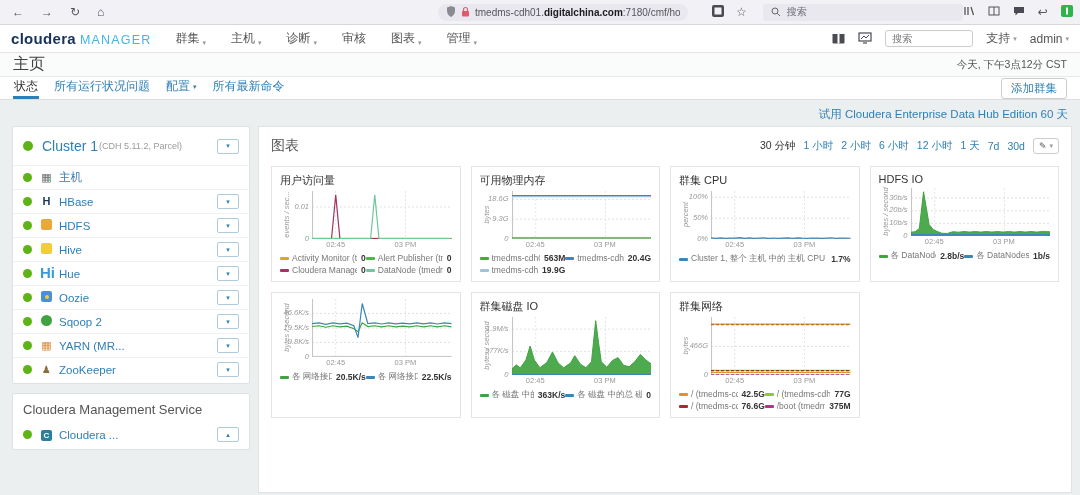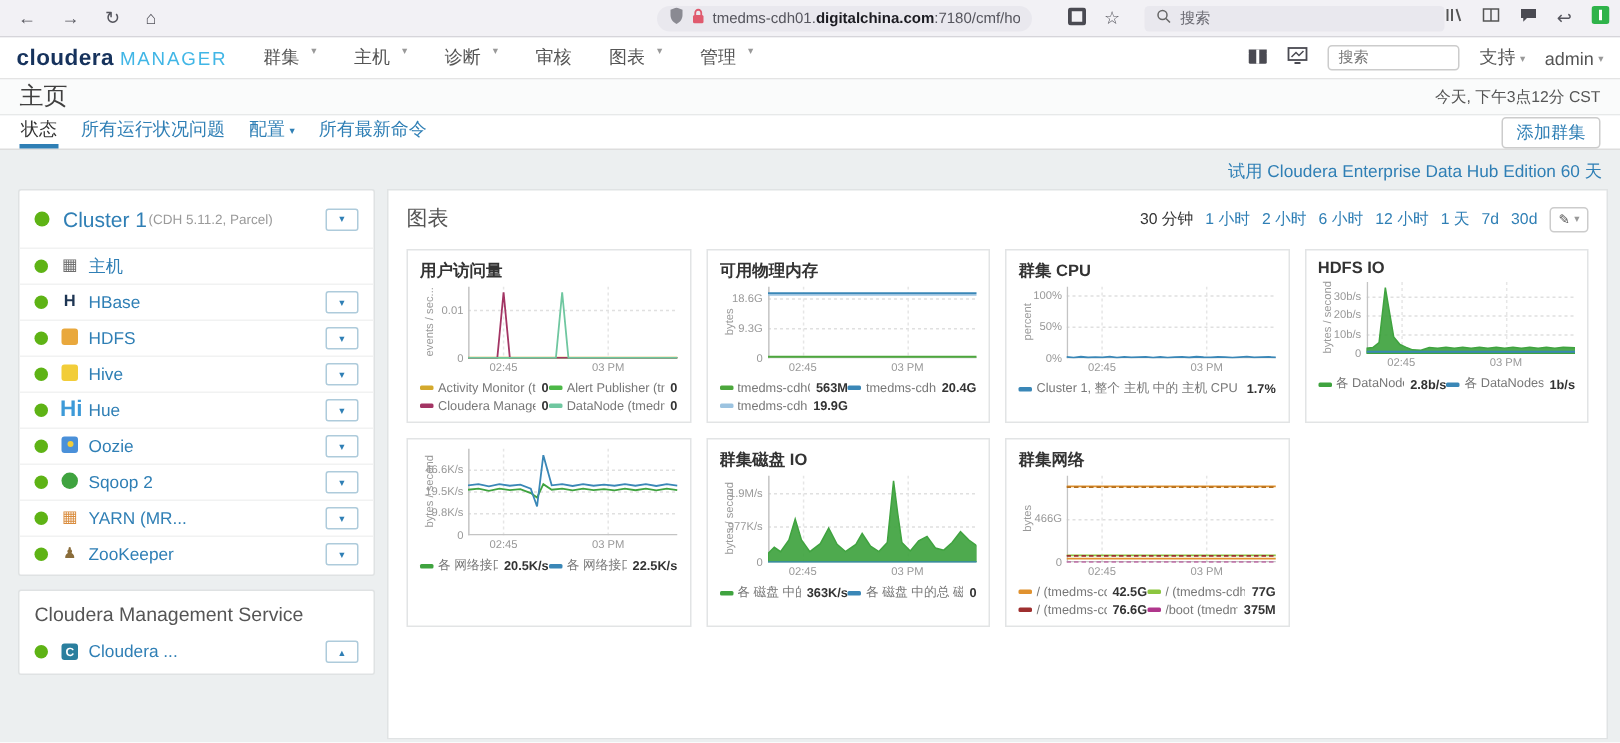--- a/index.html
+++ b/index.html
@@ -19,21 +19,21 @@
   .searchbar{width:200px;height:17px;background:#e9e8ee;border-radius:3px;display:flex;align-items:center;gap:6px;padding:0 8px;margin-left:16px;flex:none;}
   .searchph{font-size:10px;color:#6a6a72;}
   .bright{margin-left:auto;display:flex;align-items:center;gap:13px;}
 
   
   .cmheader{height:28px;background:#fff;border-bottom:1px solid #e4e4e4;display:flex;align-items:center;padding:0 11px;}
   .logo{display:flex;align-items:baseline;margin-right:24px;flex:none;}
   .logo-c1{font-weight:bold;color:#16325c;font-size:15px;letter-spacing:.3px;}
   .logo-c2{color:#41b6e6;font-size:12.5px;letter-spacing:1.2px;margin-left:4px;}
   .cmnav{display:flex;gap:25px;}
-  .cmnav-item{font-size:12px;color:#555;display:flex;align-items:flex-start;gap:8px;cursor:pointer;}
+  .cmnav-item{font-size:12px;color:#555;display:flex;align-items:flex-end;gap:3px;cursor:pointer;}
   .caret{font-size:7px;color:#999;}
   .cmtools{margin-left:auto;display:flex;align-items:center;gap:13px;color:#4a4a52;}
   .cmsearch{width:88px;height:17px;border:1px solid #ccc;border-radius:3px;font-size:10px;color:#aaa;padding:0 6px;background:#fff;outline:none;}
   .cmtool-label{font-size:12px;color:#555;display:flex;align-items:center;gap:3px;}
 
   
   .titlebar{height:24px;background:#fafbfb;border-bottom:1px solid #e7e9e9;display:flex;align-items:center;padding:0 13px;}
   .pagetitle{font-size:16px;color:#404040;font-weight:normal;margin:0;}
   .timestamp{margin-left:auto;font-size:10.5px;color:#555;}
   .tabbar{height:23px;background:#fff;border-bottom:1px solid #ddd;display:flex;align-items:flex-end;padding:0 13px;gap:18px;}
@@ -66,23 +66,23 @@
   
   .mainpanel{flex:1;background:#fff;border:1px solid #e0e3e4;height:100%;padding:8px 12px;overflow:hidden;}
   .chartshead{display:flex;align-items:center;margin-bottom:9px;height:22px;}
   .chartstitle{font-size:14px;color:#555;}
   .ranges{margin-left:auto;display:flex;align-items:center;gap:8px;font-size:10.5px;}
   .range{color:#2f7fb5;cursor:pointer;white-space:nowrap;}
   .range.active{color:#333;}
   .editbtn{border:1px solid #ccc;border-radius:3px;padding:2px 5px;font-size:9px;color:#555;background:#fff;display:flex;gap:3px;align-items:center;cursor:pointer;}
   .grid{display:grid;grid-template-columns:repeat(4,1fr);gap:10px;}
   .chart-card{border:1px solid #e2e4e5;padding:6px 8px 5px;background:#fff;min-width:0;}
-  .chart-title{font-size:11px;font-weight:bold;color:#333;margin-bottom:3px;white-space:nowrap;overflow:hidden;}
+  .chart-title{font-size:11px;font-weight:normal;color:#333;margin-bottom:3px;white-space:nowrap;overflow:hidden;}
   .chart-body{display:flex;}
-  .ygutter{width:32px;position:relative;flex:none;}
+  .ygutter{width:32px;position:relative;flex:none;font-style:italic;}
   .ylabel{position:absolute;left:-24px;top:50%;width:60px;margin-top:-5px;text-align:center;
     transform:rotate(-90deg);font-size:7.5px;color:#999;white-space:nowrap;}
   .ytick{position:absolute;right:3px;font-size:7.5px;color:#999;white-space:nowrap;line-height:1;}
   .plotwrap{flex:1;position:relative;min-width:0;}
   svg.plot{display:block;width:100%;}
   .xaxis{height:11px;margin-left:32px;position:relative;}
   .xtick{position:absolute;top:1px;font-size:7.5px;color:#999;transform:translateX(-50%);white-space:nowrap;}
   .legend{display:flex;flex-wrap:wrap;margin-top:2px;}
   .lgitem{display:flex;align-items:center;width:50%;min-width:0;padding:1px 0;}
   .lgitem.full{width:100%;}

